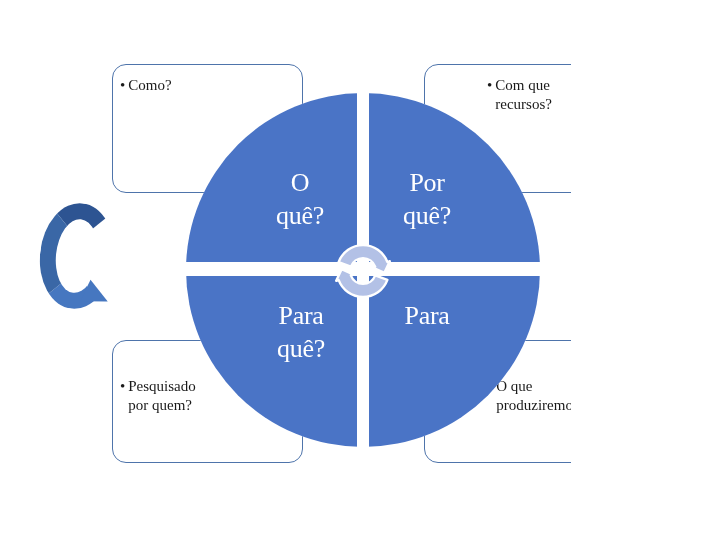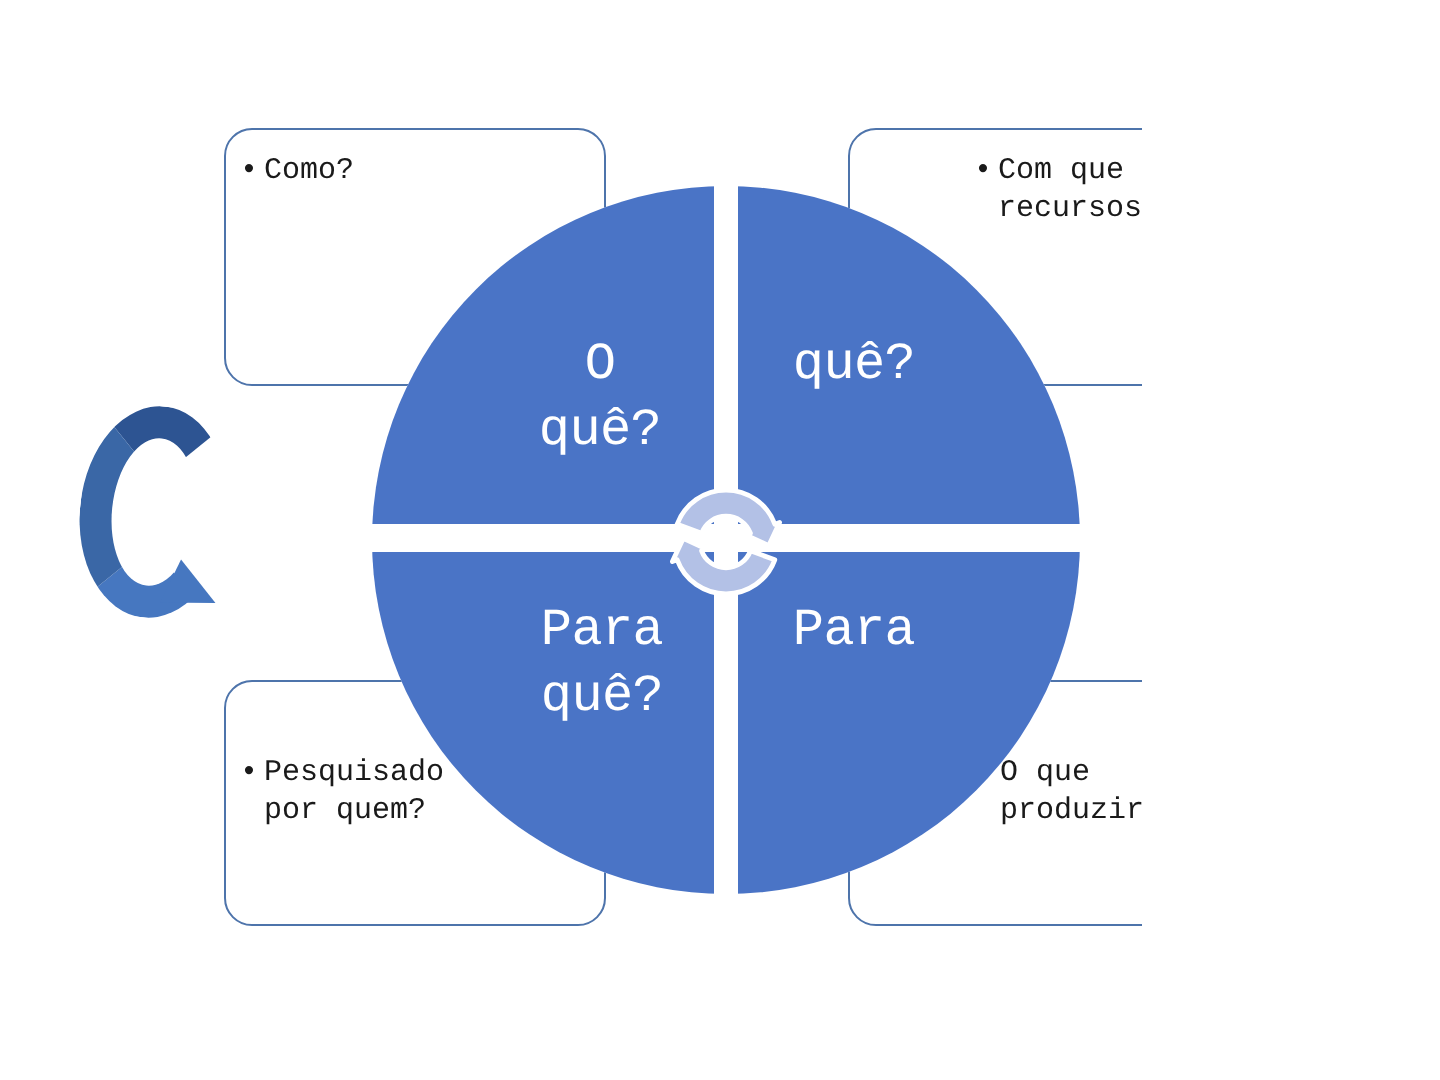--- a/index.html
+++ b/index.html
@@ -1,19 +1,19 @@
 <!DOCTYPE html>
 <html style="--background: #ffffff; --quadrant-blue: #4a74c6; --quadrant-text: #ffffff; --box-border: #4e74ab; --note-text: #1a1a1a; --arrow-dark: #2d5492; --arrow-mid: #3a67a6; --arrow-light: #4677c0; --cycle-icon-fill: #b3c1e6;"><head>
 <meta charset="utf-8">
 <style>
   html, body { margin: 0; padding: 0; background: #fff; }
   .stage {
     position: relative; width: 571px; height: 540px;
     background: var(--background, #fff);
-    font-family: Liberation Mono, monospace;
+    font-family: Liberation Serif, serif;
     overflow: hidden;
   }
 
   
   .note-box {
     position: absolute;
     border: 1.5px solid var(--box-border, #4e74ab);
     border-radius: 14px;
     box-sizing: border-box;
     background: transparent;
@@ -138,20 +138,21 @@
     <div class="quad q-tl"></div>
     <div class="quad q-tr"></div>
     <div class="quad q-bl"></div>
     <div class="quad q-br"></div>
 
     <div class="qlabel l-tl">
       <span>O</span>
       <span>quê?</span>
     </div>
     <div class="qlabel l-tr">
+      <span>Por</span>
       <span>quê?</span>
     </div>
     <div class="qlabel l-bl">
       <span>Para</span>
       <span>quê?</span>
     </div>
     <div class="qlabel l-br">
       <span>Para</span>
     </div>
 

